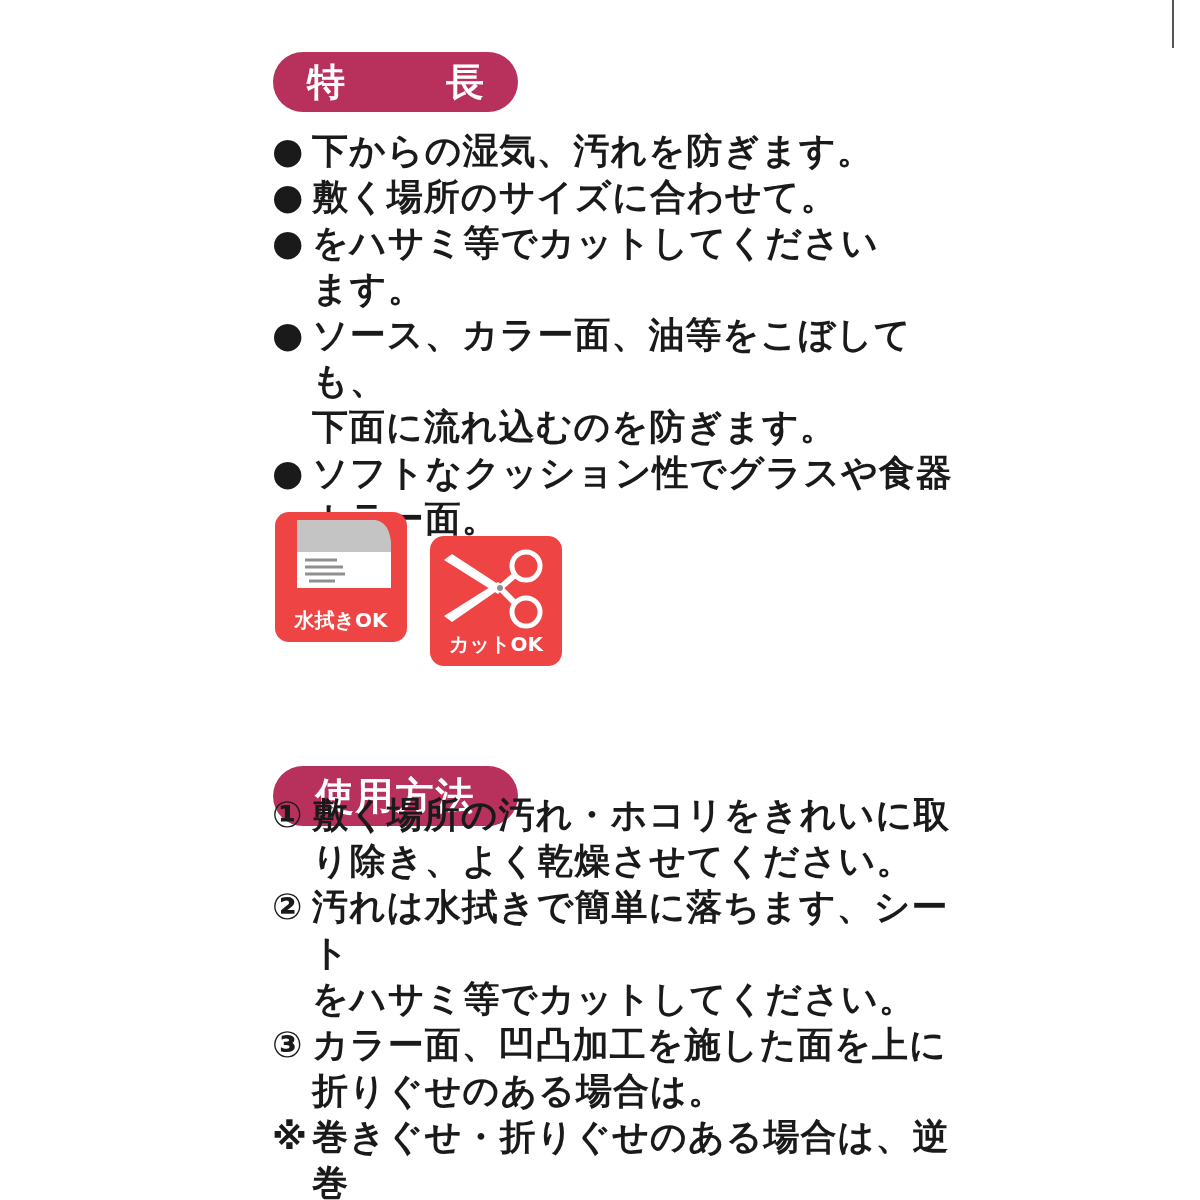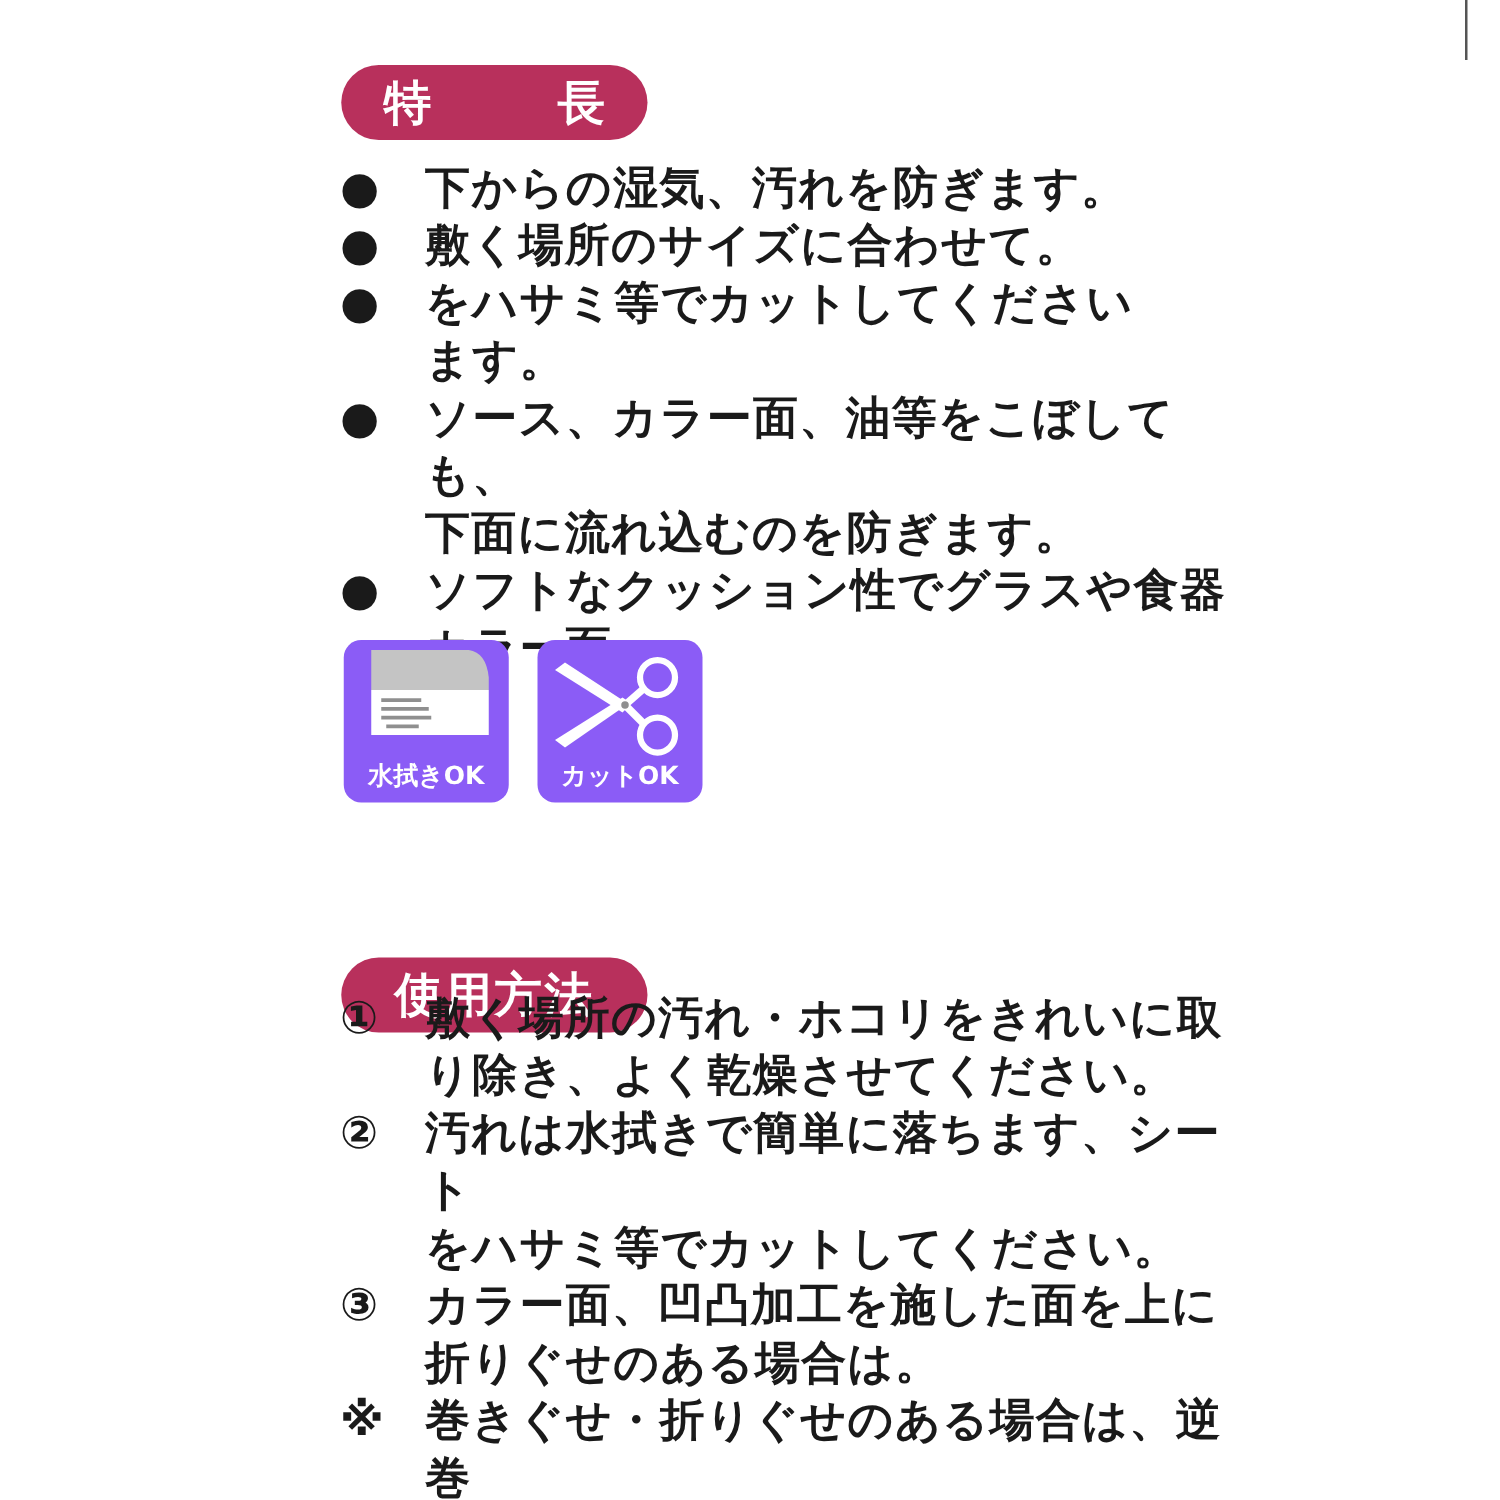--- a/index.html
+++ b/index.html
@@ -11,24 +11,24 @@
   .pill {
     position: absolute; left: 273px; width: 245px; height: 60px; border-radius: 30px;
     background: #b8305c; color: #fff; font-weight: bold; font-size: 38px;
     display: flex; align-items: center; box-sizing: border-box; padding: 0 34px;
   }
   .pill.spread { justify-content: space-between; }
   .pill.center { justify-content: center; letter-spacing: 2px; }
   .list { position: absolute; left: 272px; margin: 0; padding: 0; list-style: none; }
   .list li { font-size: 36px; line-height: 46px; font-weight: bold; letter-spacing: 1px; display: flex; }
   .list li .mark { flex: 0 0 40px; }
-  .list li .txt { width: 660px; white-space: pre-line; margin-left: 28px; }
+  .list li .txt { width: 660px; white-space: pre-line; }
   .icon-box {
     position: absolute; top: 512px; width: 132px; height: 130px; border-radius: 14px;
-    background: #8b5cf6; overflow: hidden;
+    background: #ef4444; overflow: hidden;
   }
   .icon-label {
     position: absolute; bottom: 8px; left: 0; right: 0; text-align: center;
     color: #fff; font-weight: bold; font-size: 20px;
   }
 </style>
 </head>
 <body>
 
 <div class="vline"></div>
@@ -71,21 +71,21 @@
     <g stroke="#8f8f8f" stroke-width="3" fill="none">
       <line x1="30" y1="48" x2="62" y2="48"></line>
       <line x1="30" y1="55" x2="68" y2="55"></line>
       <line x1="30" y1="62" x2="70" y2="62"></line>
       <line x1="34" y1="69" x2="60" y2="69"></line>
     </g>
   </svg>
   <div class="icon-label">水拭きOK</div>
 </div>
 
-<div class="icon-box" style="left:430px;">
+<div class="icon-box" style="left:430px;margin-top:24px;">
   <svg width="132" height="100" viewBox="0 0 132 100" style="position:absolute;top:0;left:0;">
     <polygon points="14,24 22,18 74,52 68,58" fill="#fff"></polygon>
     <polygon points="14,80 22,86 74,50 68,46" fill="#fff"></polygon>
     <circle cx="96" cy="30" r="14" stroke="#fff" stroke-width="5" fill="none"></circle>
     <circle cx="96" cy="76" r="14" stroke="#fff" stroke-width="5" fill="none"></circle>
     <line x1="70" y1="52" x2="86" y2="38" stroke="#fff" stroke-width="6"></line>
     <line x1="70" y1="52" x2="86" y2="68" stroke="#fff" stroke-width="6"></line>
     <circle cx="70" cy="52" r="3" fill="#8f8f8f"></circle>
   </svg>
   <div class="icon-label">カットOK</div>

